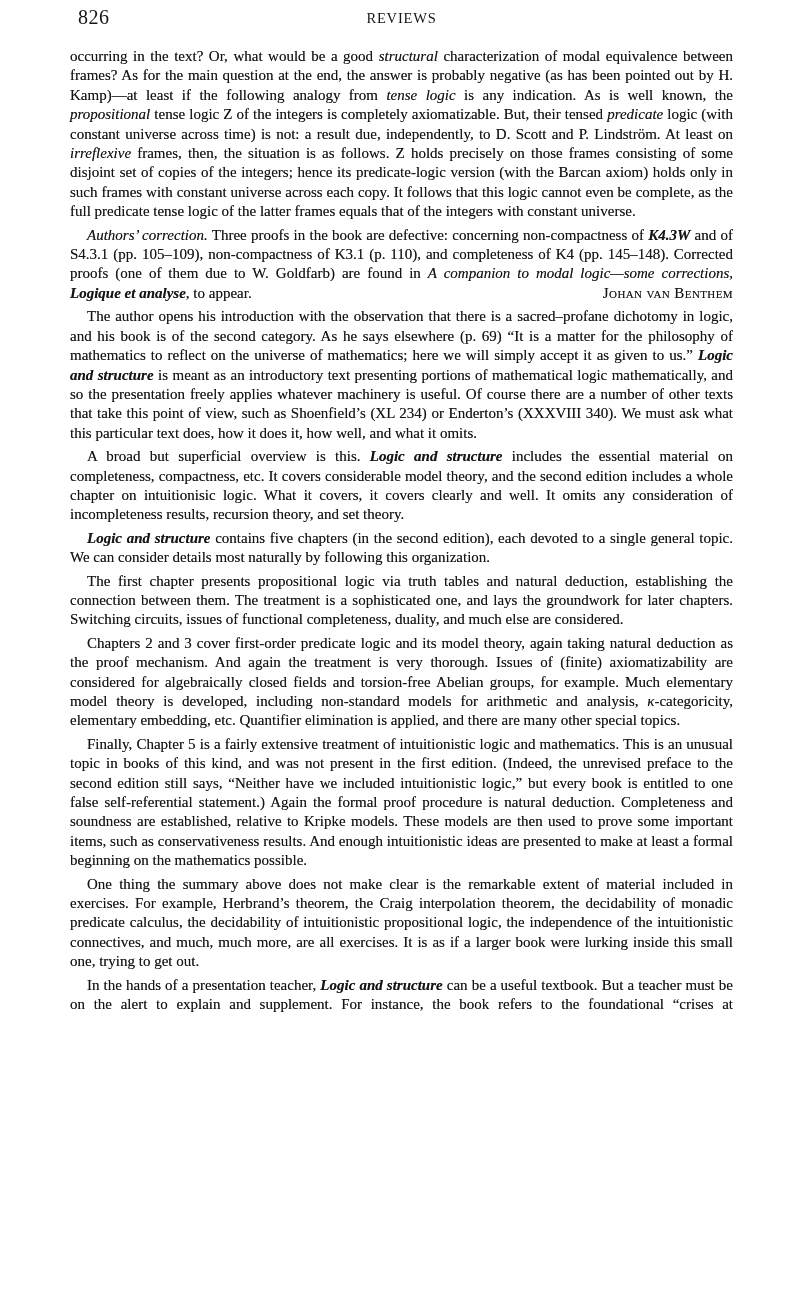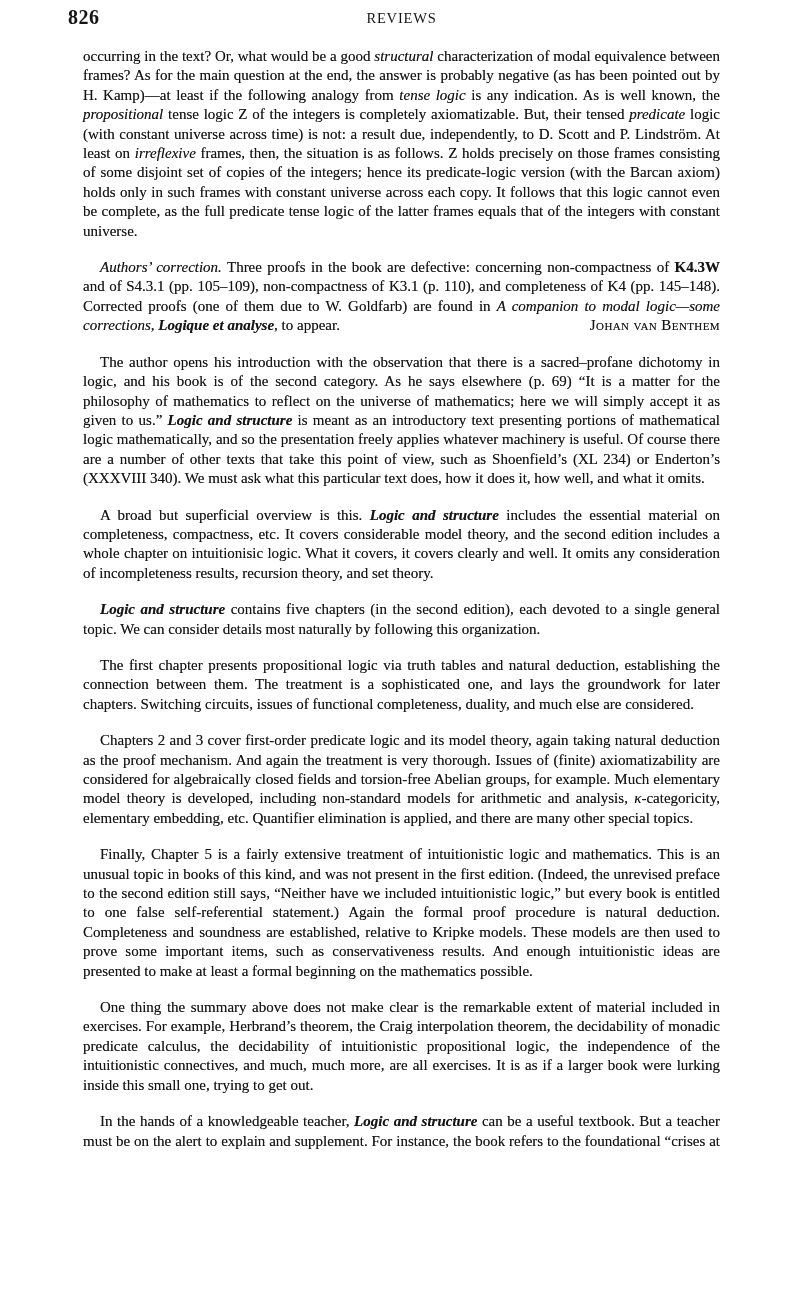--- a/index.html
+++ b/index.html
@@ -21,47 +21,47 @@
     height: 1301px;
     padding: 6px 63px 0 66px;
     background: #ffffff;
   }
   .page-header {
     position: relative;
     height: 24px;
   }
   .page-number {
     position: absolute;
-    left: 2px;
+    left: 12px;
     top: 0;
     font-size: 20px;
-    font-weight: bold;
+    font-weight: normal;
     letter-spacing: 0.5px;
   }
   .running-head {
     position: absolute;
     left: 50%;
     top: 4px;
     transform: translateX(-50%);
     font-size: 14.5px;
     letter-spacing: 0.8px;
   }
   .review-body {
     margin-top: 17px;
     font-size: 15px;
     line-height: 19.4px;
     text-align: justify;
     text-shadow: 0 0 0.4px rgba(10,10,10,0.55);
   }
-  .para { margin: 17px; }
+  .para { margin: 4px; }
   .para.indent { text-indent: 17px; }
   .para.gap { margin-top: 24px; }
   .para.justify-last { text-align-last: justify; }
   .it  { font-style: italic; }
-  .bd  { font-weight: bold; }
+  .bd  { font-weight: bold; font-style: italic; }
   .bit { font-weight: bold; font-style: italic; }
   .sc  { font-variant: small-caps; letter-spacing: 0.4px; }
   .signature {
     float: right;
     font-variant: small-caps;
     letter-spacing: 0.4px;
   }
 </style>
 </head>
 <body>
@@ -74,15 +74,15 @@
   <main class="review-body" id="review-body">
       <p class="para"><span>occurring in the text? Or, what would be a good </span><span class="it">structural</span><span> characterization of modal equivalence between frames? As for the main question at the end, the answer is probably negative (as has been pointed out by H. Kamp)—at least if the following analogy from </span><span class="it">tense logic</span><span> is any indication. As is well known, the </span><span class="it">propositional</span><span> tense logic Z of the integers is completely axiomatizable. But, their tensed </span><span class="it">predicate</span><span> logic (with constant universe across time) is not: a result due, independently, to D. Scott and P. Lindström. At least on </span><span class="it">irreflexive</span><span> frames, then, the situation is as follows. Z holds precisely on those frames consisting of some disjoint set of copies of the integers; hence its predicate-logic version (with the Barcan axiom) holds only in such frames with constant universe across each copy. It follows that this logic cannot even be complete, as the full predicate tense logic of the latter frames equals that of the integers with constant universe.</span></p>
       <p class="para indent"><span class="it">Authors’ correction.</span><span> Three proofs in the book are defective: concerning non-compactness of </span><span class="bd">K4.3W</span><span> and of S4.3.1 (pp. 105–109), non-compactness of K3.1 (p. 110), and completeness of K4 (pp. 145–148). Corrected proofs (one of them due to W. Goldfarb) are found in </span><span class="it">A companion to modal logic—some corrections,</span><span> </span><span class="bit">Logique et analyse</span><span>, to appear.</span><span class="signature">Johan van Benthem</span></p>
       <p class="para indent"><span>The author opens his introduction with the observation that there is a sacred–profane dichotomy in logic, and his book is of the second category. As he says elsewhere (p. 69) “It is a matter for the philosophy of mathematics to reflect on the universe of mathematics; here we will simply accept it as given to us.” </span><span class="bit">Logic and structure</span><span> is meant as an introductory text presenting portions of mathematical logic mathematically, and so the presentation freely applies whatever machinery is useful. Of course there are a number of other texts that take this point of view, such as Shoenfield’s (XL 234) or Enderton’s (XXXVIII 340). We must ask what this particular text does, how it does it, how well, and what it omits.</span></p>
       <p class="para indent"><span>A broad but superficial overview is this. </span><span class="bit">Logic and structure</span><span> includes the essential material on completeness, compactness, etc. It covers considerable model theory, and the second edition includes a whole chapter on intuitionisic logic. What it covers, it covers clearly and well. It omits any consideration of incompleteness results, recursion theory, and set theory.</span></p>
       <p class="para indent"><span class="bit">Logic and structure</span><span> contains five chapters (in the second edition), each devoted to a single general topic. We can consider details most naturally by following this organization.</span></p>
       <p class="para indent"><span>The first chapter presents propositional logic via truth tables and natural deduction, establishing the connection between them. The treatment is a sophisticated one, and lays the groundwork for later chapters. Switching circuits, issues of functional completeness, duality, and much else are considered.</span></p>
       <p class="para indent"><span>Chapters 2 and 3 cover first-order predicate logic and its model theory, again taking natural deduction as the proof mechanism. And again the treatment is very thorough. Issues of (finite) axiomatizability are considered for algebraically closed fields and torsion-free Abelian groups, for example. Much elementary model theory is developed, including non-standard models for arithmetic and analysis, </span><span class="it">κ</span><span>-categoricity, elementary embedding, etc. Quantifier elimination is applied, and there are many other special topics.</span></p>
       <p class="para indent"><span>Finally, Chapter 5 is a fairly extensive treatment of intuitionistic logic and mathematics. This is an unusual topic in books of this kind, and was not present in the first edition. (Indeed, the unrevised preface to the second edition still says, “Neither have we included intuitionistic logic,” but every book is entitled to one false self-referential statement.) Again the formal proof procedure is natural deduction. Completeness and soundness are established, relative to Kripke models. These models are then used to prove some important items, such as conservativeness results. And enough intuitionistic ideas are presented to make at least a formal beginning on the mathematics possible.</span></p>
       <p class="para indent"><span>One thing the summary above does not make clear is the remarkable extent of material included in exercises. For example, Herbrand’s theorem, the Craig interpolation theorem, the decidability of monadic predicate calculus, the decidability of intuitionistic propositional logic, the independence of the intuitionistic connectives, and much, much more, are all exercises. It is as if a larger book were lurking inside this small one, trying to get out.</span></p>
-      <p class="para indent justify-last"><span>In the hands of a knowledgeable teacher, </span><span class="bit">Logic and structure</span><span> can be a useful textbook. But a teacher must be on the alert to explain and supplement. For instance, the book refers to the foundational “crises at</span></p>
+      <p class="para indent justify-last"><span>In the hands of a presentation teacher, </span><span class="bit">Logic and structure</span><span> can be a useful textbook. But a teacher must be on the alert to explain and supplement. For instance, the book refers to the foundational “crises at</span></p>
     </main>
 </div>
 
 </body></html>

